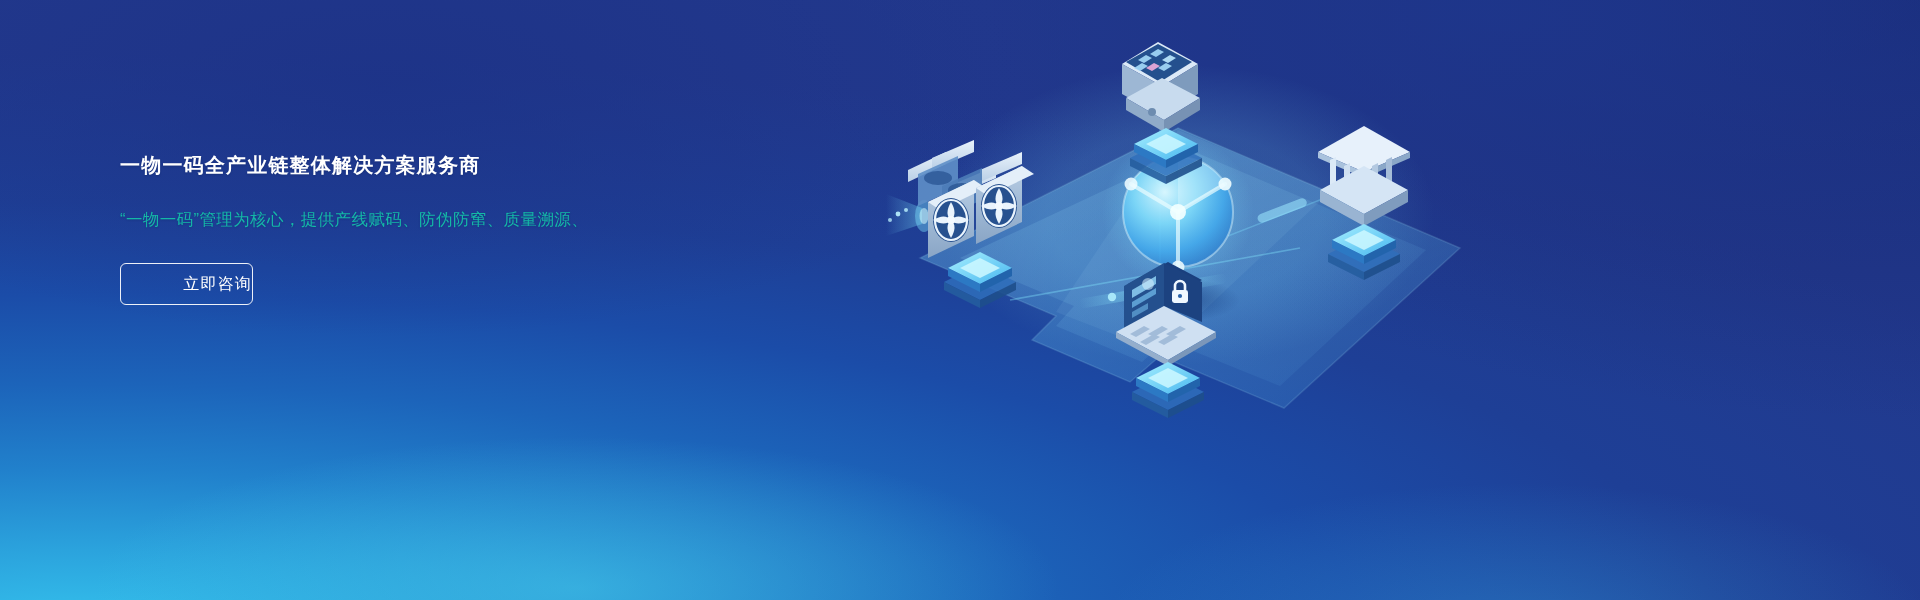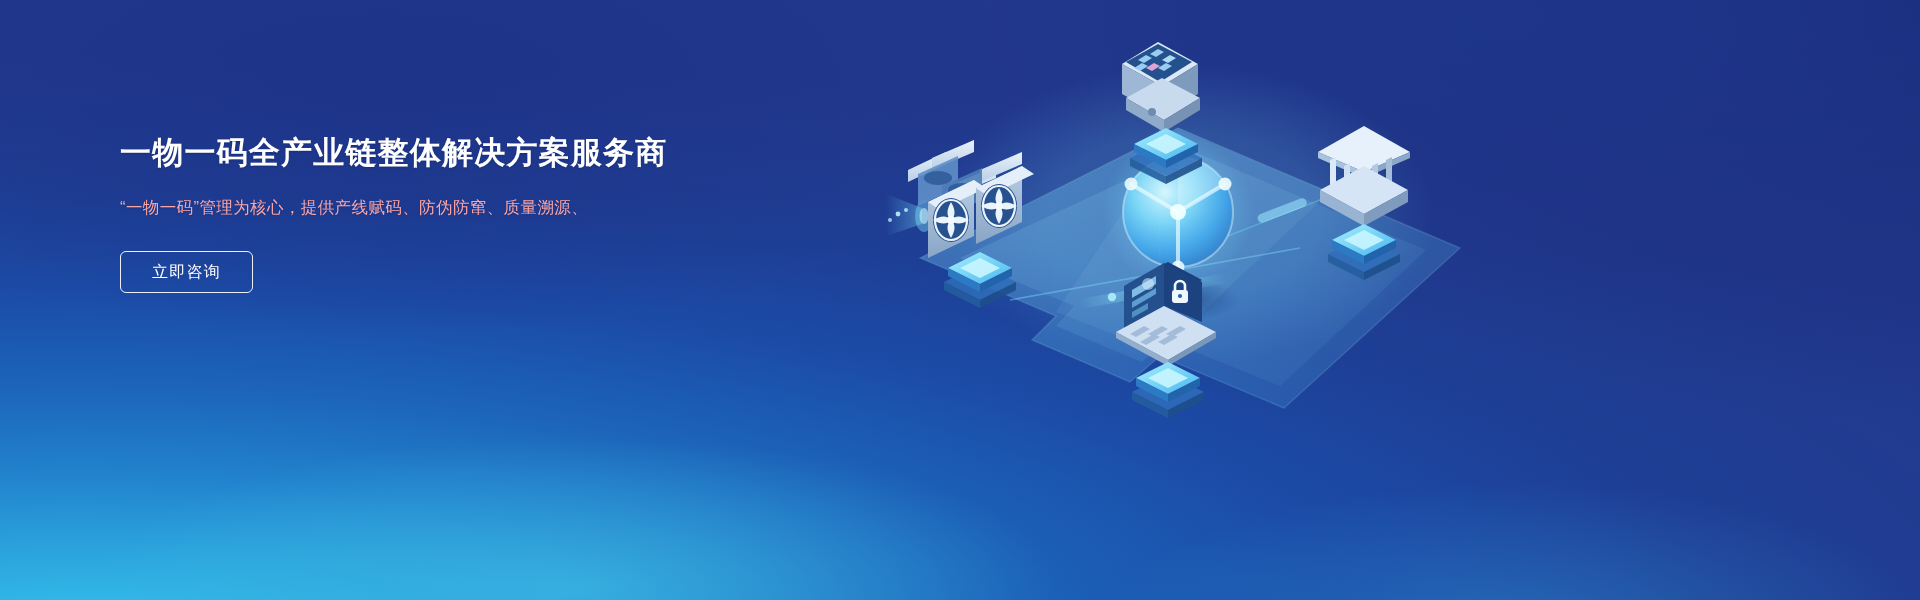--- a/index.html
+++ b/index.html
@@ -37,33 +37,33 @@
     position:absolute;right:-10%;bottom:-40%;width:62%;height:70%;
     background:radial-gradient(50% 50% at 50% 50%, rgba(55,170,225,.34) 0%, rgba(55,170,225,0) 70%);
   }
 
   
   .copy{
     position:absolute;left:120px;top:131px;width:640px;
     color:#ffffff;
   }
   .headline{
-    font-size:31px;font-weight:bold;letter-spacing:1.2px;
-    line-height:44px;margin:0 0 16px 0;white-space:nowrap;
+    font-size:20px;font-weight:bold;letter-spacing:1.2px;
+    line-height:44px;margin:12px 0 16px 0;white-space:nowrap;
     text-shadow:0 1px 2px rgba(10,30,80,.30);
   }
   .sub-line{
     font-size:16.5px;line-height:32px;letter-spacing:.4px;
-    color:#fca5a5;white-space:nowrap;margin:0;
+    color:#14b8a6;white-space:nowrap;margin:0;
     text-shadow:0 1px 2px rgba(10,30,80,.22);
   }
   .cta-wrap{margin-top:28px;}
   .cta{
     display:inline-block;box-sizing:border-box;
-    width:133px;height:42px;line-height:40px;text-align:center;
+    width:133px;height:42px;line-height:40px;text-align:right;
     border:1px solid rgba(255,255,255,.92);border-radius:6px;
     color:#ffffff;font-size:16px;letter-spacing:1.2px;
     background:transparent;cursor:pointer;
     font-family:"Liberation Sans","DejaVu Sans",sans-serif;
     padding:0;
   }
 
   
   .art{
     position:absolute;left:860px;top:0;width:620px;height:600px;

